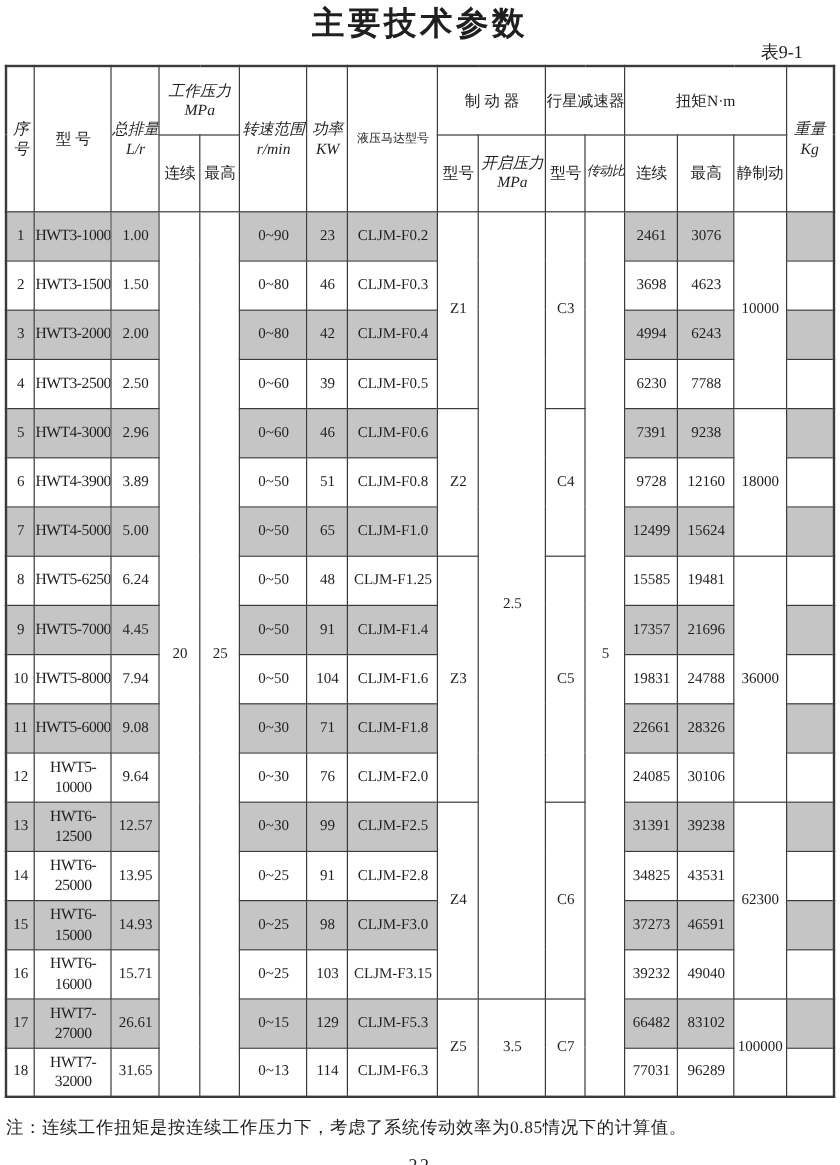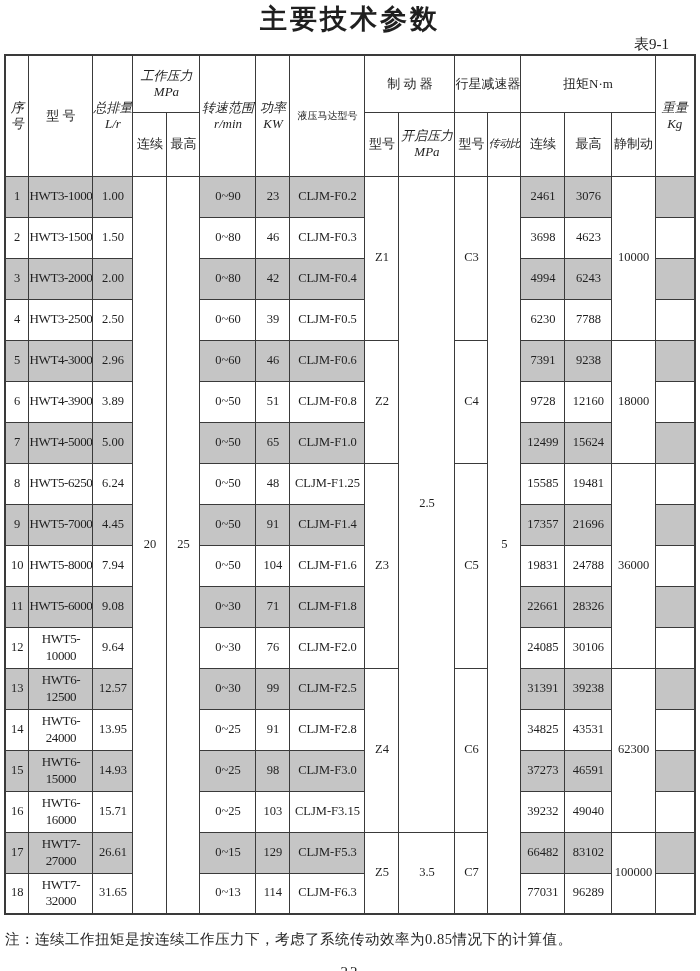--- a/index.html
+++ b/index.html
@@ -256,21 +256,21 @@
           <td class="g">CLJM-F2.5</td>
           <td rowspan="4">Z4</td>
           <td rowspan="4">C6</td>
           <td class="g">31391</td>
           <td class="g">39238</td>
           <td rowspan="4">62300</td>
           <td class="g"></td>
         </tr>
         <tr>
           <td>14</td>
-          <td class="model">HWT6-24000</td>
+          <td class="model">HWT6-25000</td>
           <td>13.95</td>
           <td>0~25</td>
           <td>91</td>
           <td>CLJM-F2.8</td>
           <td>34825</td>
           <td>43531</td>
           <td></td>
         </tr>
         <tr>
           <td class="g">15</td>

